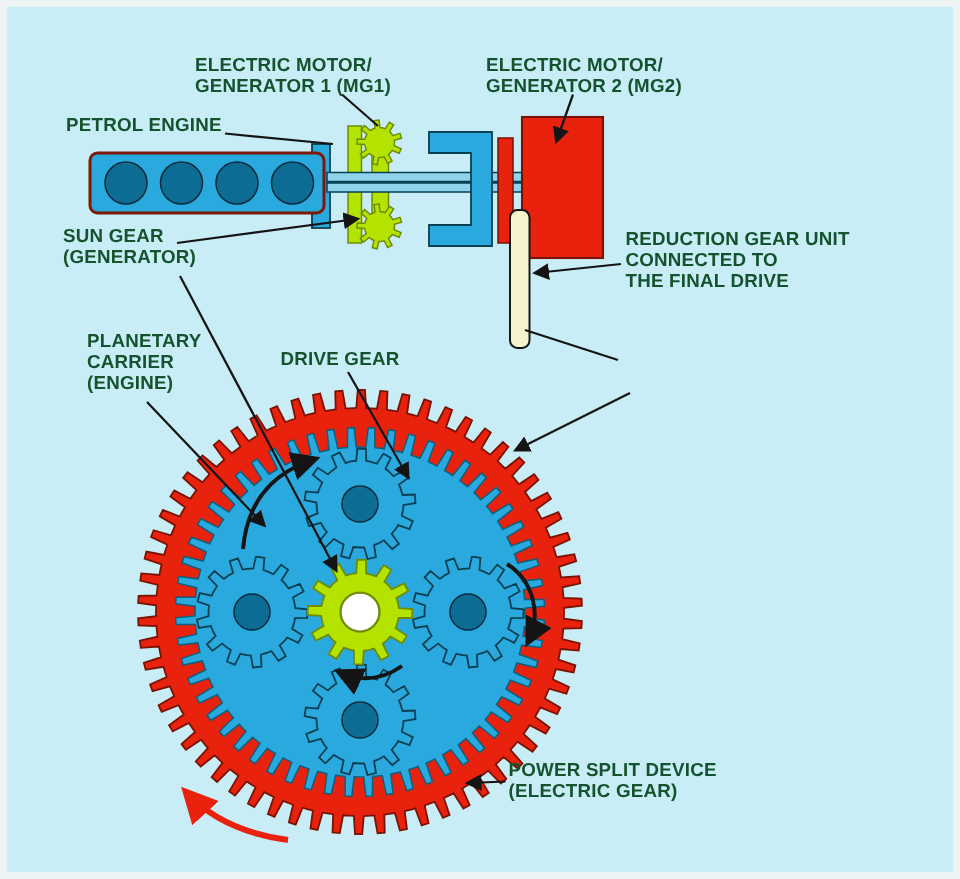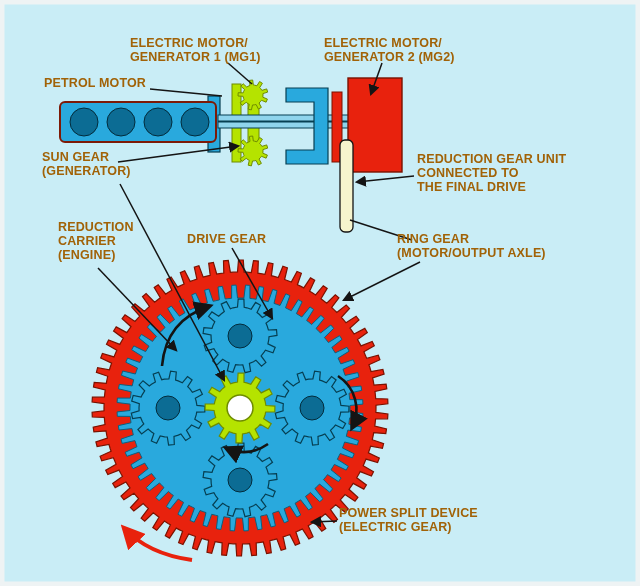--- a/index.html
+++ b/index.html
@@ -9,21 +9,21 @@
     overflow:hidden;
     font-family:"Liberation Sans",sans-serif;
   }
   .stage svg{position:absolute;left:0;top:0;}
   .lbl{
     position:absolute;
     font-family:"Liberation Sans",sans-serif;
     font-weight:700;
     font-size:12.5px;
     line-height:14px;
-    color:#a16207;
+    color:#14532d;
     letter-spacing:.15px;
     white-space:pre-line;
   }
 </style>
 </head>
 <body>
 
 <div class="stage">
 
   <svg width="640" height="586" viewBox="0 0 640 586">
@@ -104,27 +104,25 @@
       <line x1="337" y1="521" x2="312" y2="522" marker-end="url(#ah)"></line>
     </g>
 
     <rect x="0" y="0" width="640" height="586" fill="none" stroke-width="9" stroke="#eef3f4"></rect>
   </svg>
 
   <div class="lbl" style="left:130px;top:36px">ELECTRIC MOTOR/
 GENERATOR 1 (MG1)</div>
   <div class="lbl" style="left:324px;top:36px">ELECTRIC MOTOR/
 GENERATOR 2 (MG2)</div>
-  <div class="lbl" style="left:44px;top:76px">PETROL MOTOR</div>
+  <div class="lbl" style="left:44px;top:76px">PETROL ENGINE</div>
   <div class="lbl" style="left:417px;top:152px">REDUCTION GEAR UNIT
 CONNECTED TO
 THE FINAL DRIVE</div>
   <div class="lbl" style="left:42px;top:150px">SUN GEAR
 (GENERATOR)</div>
-  <div class="lbl" style="left:58px;top:220px">REDUCTION
+  <div class="lbl" style="left:58px;top:220px">PLANETARY
 CARRIER
 (ENGINE)</div>
   <div class="lbl" style="left:187px;top:232px">DRIVE GEAR</div>
-  <div class="lbl" style="left:397px;top:232px">RING GEAR
-(MOTOR/OUTPUT AXLE)</div>
   <div class="lbl" style="left:339px;top:506px">POWER SPLIT DEVICE
 (ELECTRIC GEAR)</div>
 </div>
 
 </body></html>

